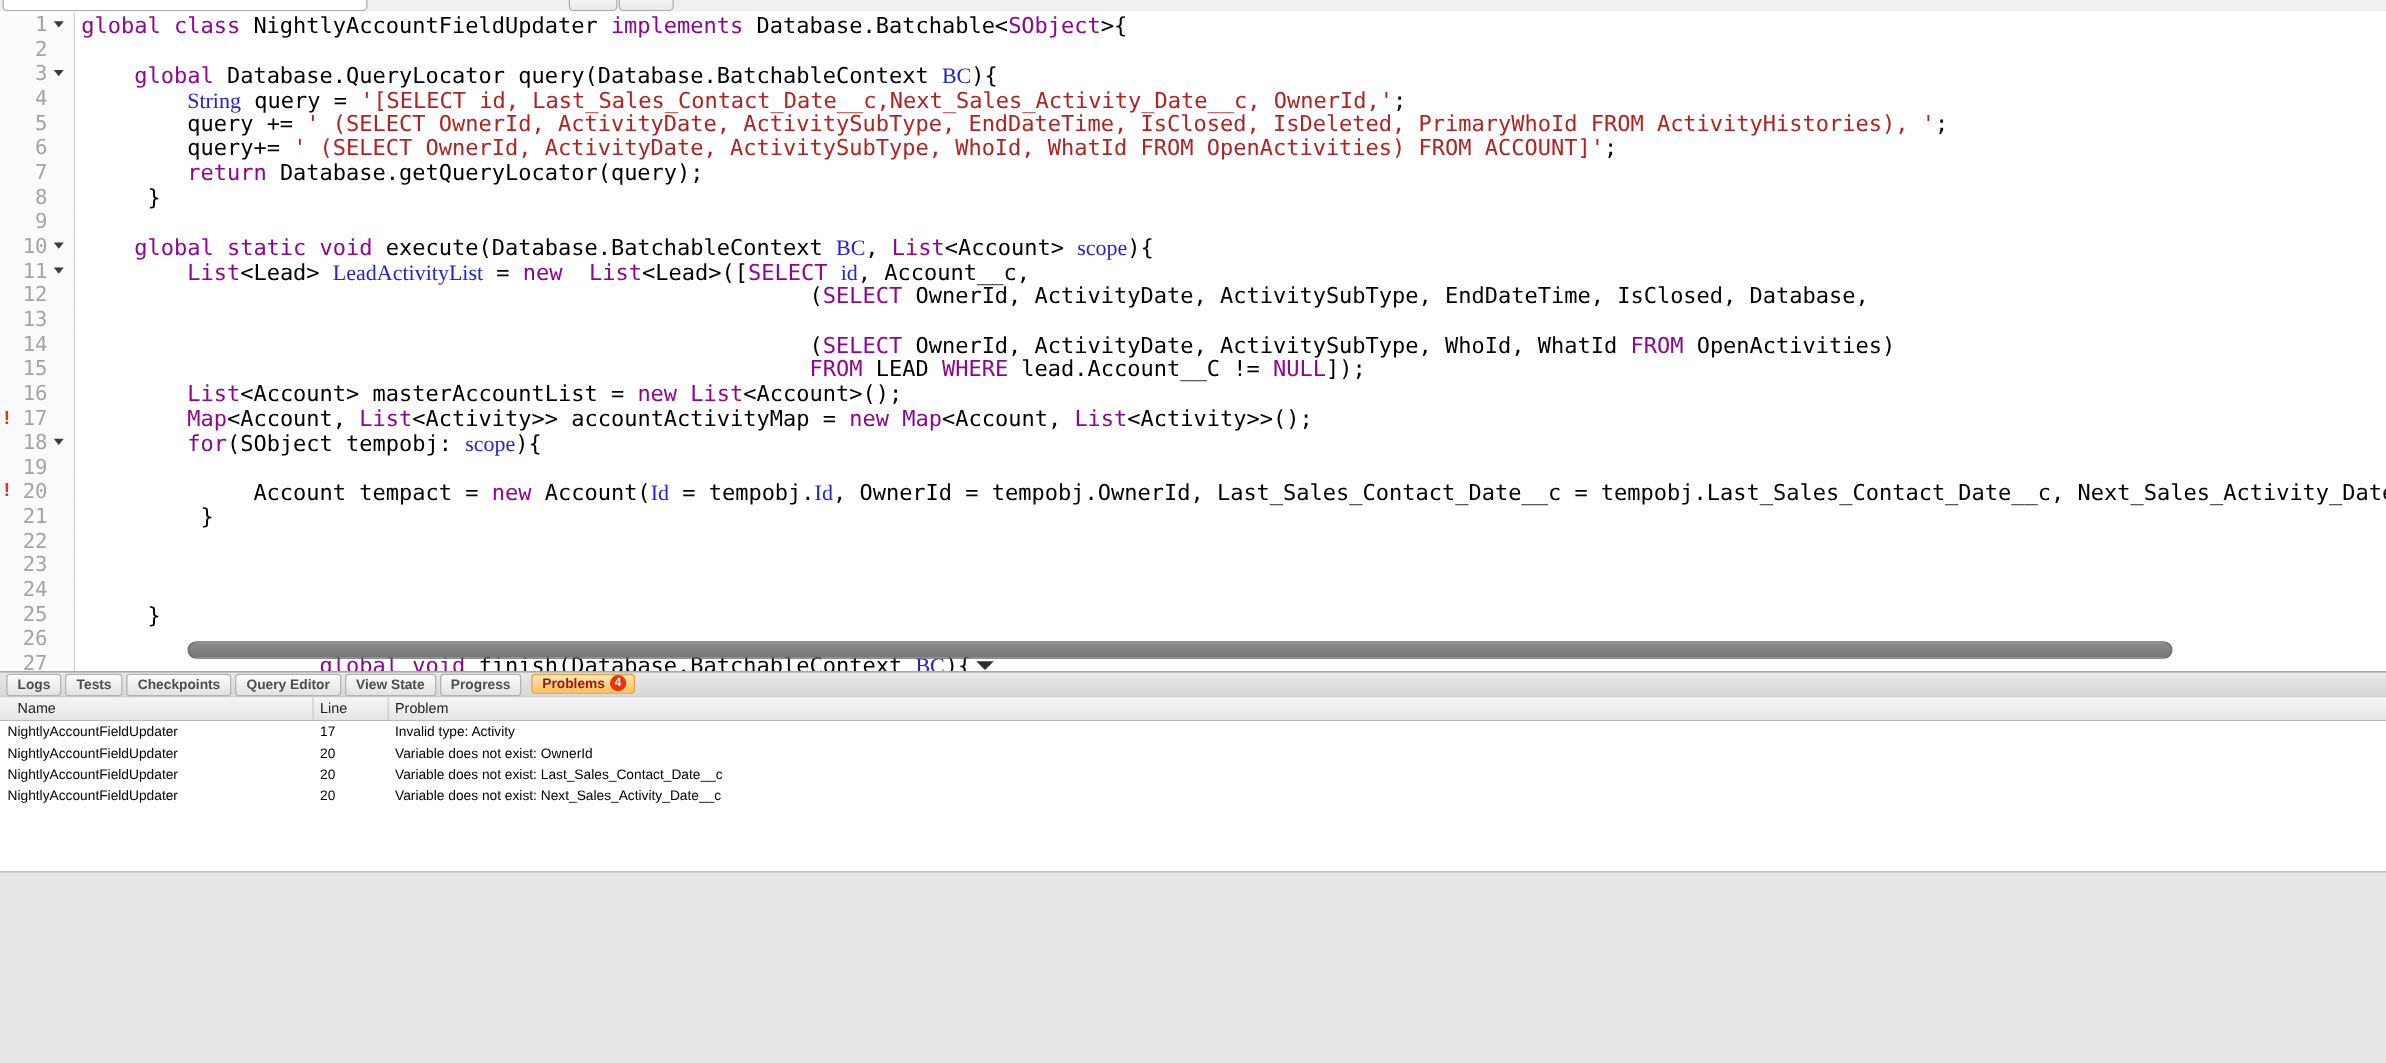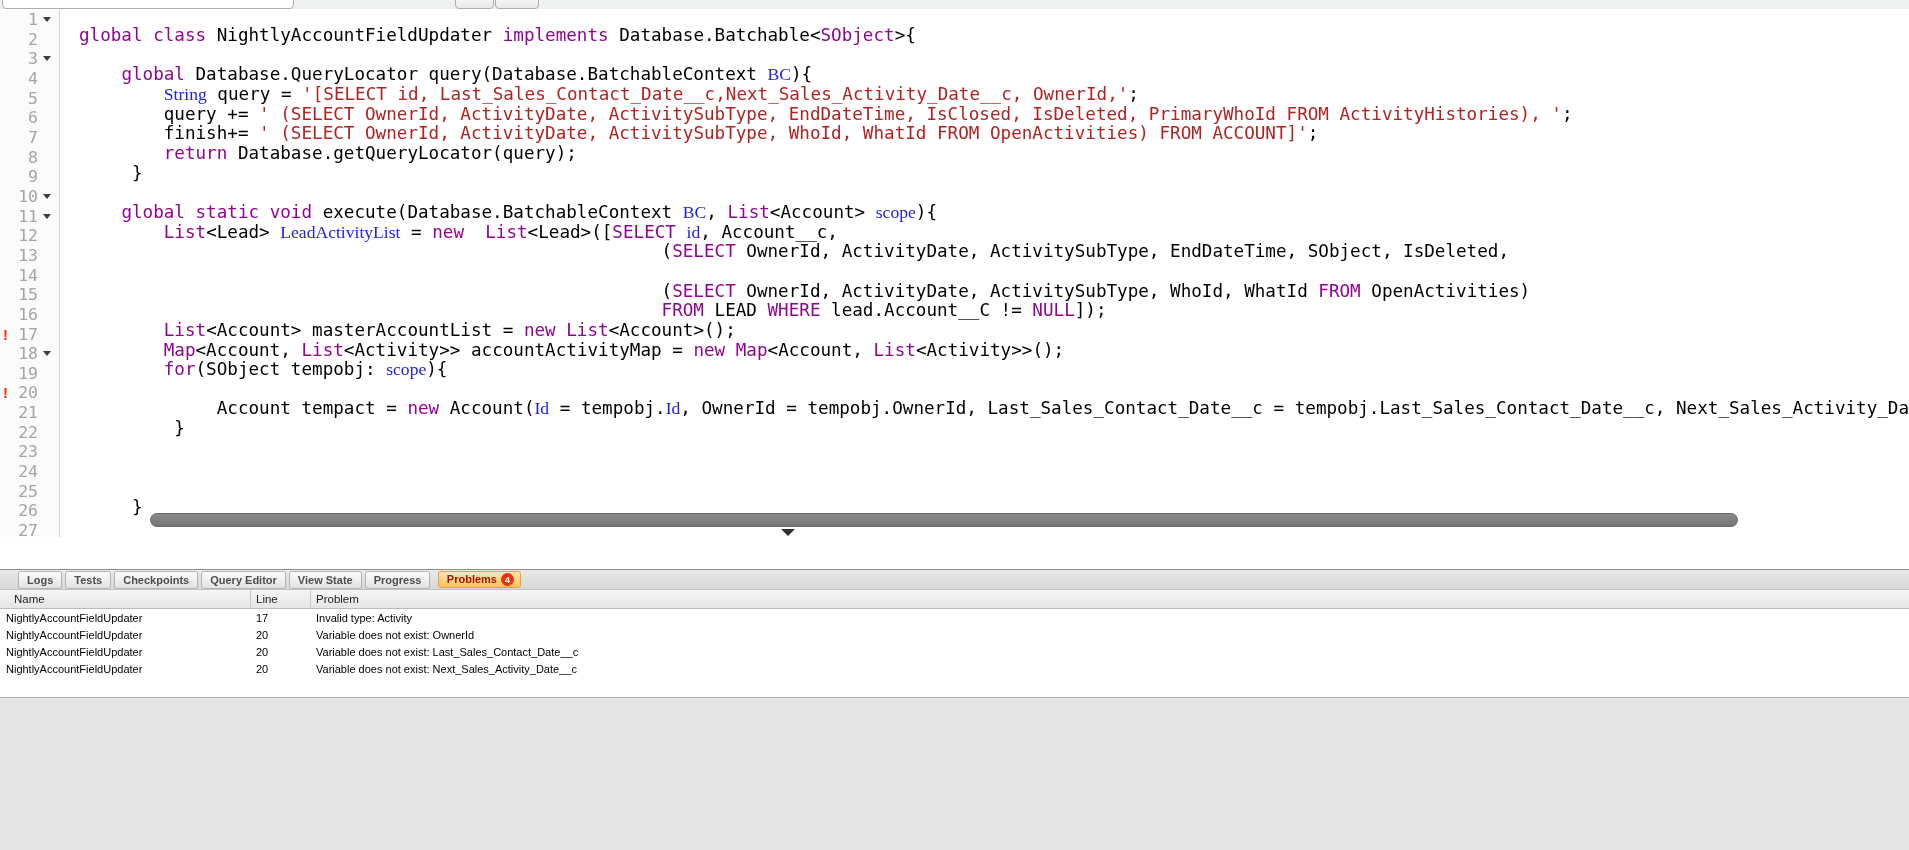--- a/index.html
+++ b/index.html
@@ -21,41 +21,41 @@
   .row{display:flex;height:19.66px;}
   .gutter-cell{position:relative;flex:0 0 60px;width:60px;background:#fbfbfb;
     border-right:1px solid #d2d2d2;box-sizing:border-box;}
   .lnum{display:block;width:38px;text-align:right;color:#a4a4a4;
     font:16.5px/19.66px "DejaVu Sans Mono",monospace;}
   .fold{position:absolute;left:43px;top:7px;width:0;height:0;
     border-left:4.5px solid transparent;border-right:4.5px solid transparent;
     border-top:5.5px solid #3c3c3c;}
   .errmark{position:absolute;left:3px;top:1px;color:var(--err);
     font:bold 15px/18px "Liberation Sans",sans-serif;}
-  pre.code-text{margin:16px;padding:0 0 0 3px;white-space:pre;
+  pre.code-text{margin:2px;padding:0 0 0 3px;white-space:pre;
     font:17.6px/19.66px "DejaVu Sans Mono",monospace;color:var(--pl);}
   .tok-kw{color:var(--kw);}
   .tok-id{color:var(--id);font-family:Liberation Serif, serif;}
   .tok-str{color:var(--str);}
   .tok-pl{color:var(--pl);}
 
   
   .hscroll{position:absolute;top:511px;left:0;width:1909px;height:16px;z-index:6;}
   .hthumb{position:absolute;left:150px;top:2px;width:1586px;height:12px;border-radius:7px;
     background:linear-gradient(#8b8b8b,#757575);border:1px solid #686868;}
   .collapse-arrow{position:absolute;top:529px;left:781px;width:0;height:0;z-index:7;
     border-left:7px solid transparent;border-right:7px solid transparent;
     border-top:7px solid #2e2e2e;}
 
   
   .bottom-panel{position:absolute;top:537px;left:0;width:1909px;height:160px;background:#fff;
     border-bottom:1px solid #b0b0b0;}
   .tab-bar{position:relative;height:19px;background:linear-gradient(#e9e9e9,#d7d7d7);
     border-top:1px solid #8e8e8e;border-bottom:1px solid #c2c2c2;box-sizing:content-box;
-    padding-left:15px;white-space:nowrap;margin-top:32px;}
+    padding-left:2px;white-space:nowrap;}
   .tab{display:inline-block;margin:1px 0 0 3px;padding:2px 8px 2px 8px;vertical-align:top;
     border:1px solid #b3b3b3;border-radius:3px;background:linear-gradient(#fcfcfc,#e2e2e2);
     font:bold 11px/12px "Liberation Sans",sans-serif;color:#4d4d4d;cursor:default;}
   .problems-tab{border:1px solid #ef9f2f;background:linear-gradient(#ffe7bf,#fbc257);
     color:#9c1500;padding:1px 6px 1px 8px;}
   .badge{display:inline-flex;align-items:center;justify-content:center;width:13px;height:13px;
     margin:-1px 0 0 4px;border-radius:50%;background:#e8340c;color:#fff;
     font:bold 9.5px/13px "Liberation Sans",sans-serif;vertical-align:middle;}
   .grid-header{position:relative;height:18px;background:linear-gradient(#f6f6f6,#e5e5e5);
     border-bottom:1px solid #bcbcbc;}
@@ -108,21 +108,21 @@
       <div class="row">
         <div class="gutter-cell">
           <span class="lnum">5</span>
         </div>
         <pre class="code-text">        <span class="tok-pl">query += </span><span class="tok-str">' (SELECT OwnerId, ActivityDate, ActivitySubType, EndDateTime, IsClosed, IsDeleted, PrimaryWhoId FROM ActivityHistories), '</span><span class="tok-pl">;</span></pre>
       </div>
       <div class="row">
         <div class="gutter-cell">
           <span class="lnum">6</span>
         </div>
-        <pre class="code-text">        <span class="tok-pl">finish+= </span><span class="tok-str">' (SELECT OwnerId, ActivityDate, ActivitySubType, WhoId, WhatId FROM OpenActivities) FROM ACCOUNT]'</span><span class="tok-pl">;</span></pre>
+        <pre class="code-text">        <span class="tok-pl">query+= </span><span class="tok-str">' (SELECT OwnerId, ActivityDate, ActivitySubType, WhoId, WhatId FROM OpenActivities) FROM ACCOUNT]'</span><span class="tok-pl">;</span></pre>
       </div>
       <div class="row">
         <div class="gutter-cell">
           <span class="lnum">7</span>
         </div>
         <pre class="code-text">        <span class="tok-kw">return</span><span class="tok-pl"> Database.getQueryLocator(query);</span></pre>
       </div>
       <div class="row">
         <div class="gutter-cell">
           <span class="lnum">8</span>
@@ -146,21 +146,21 @@
         <div class="gutter-cell">
           <span class="lnum">11</span>
           <span class="fold"></span>
         </div>
         <pre class="code-text">        <span class="tok-kw">List</span><span class="tok-pl">&lt;Lead&gt; </span><span class="tok-id">LeadActivityList</span><span class="tok-pl"> = </span><span class="tok-kw">new</span><span class="tok-pl">  </span><span class="tok-kw">List</span><span class="tok-pl">&lt;Lead&gt;([</span><span class="tok-kw">SELECT</span><span class="tok-pl"> </span><span class="tok-id">id</span><span class="tok-pl">, Account__c,</span></pre>
       </div>
       <div class="row">
         <div class="gutter-cell">
           <span class="lnum">12</span>
         </div>
-        <pre class="code-text">                                                       <span class="tok-pl">(</span><span class="tok-kw">SELECT</span><span class="tok-pl"> OwnerId, ActivityDate, ActivitySubType, EndDateTime, SObject, IsDeleted,</span></pre>
+        <pre class="code-text">                                                       <span class="tok-pl">(</span><span class="tok-kw">SELECT</span><span class="tok-pl"> OwnerId, ActivityDate, ActivitySubType, EndDateTime, IsClosed, Database,</span></pre>
       </div>
       <div class="row">
         <div class="gutter-cell">
           <span class="lnum">13</span>
         </div>
       </div>
       <div class="row">
         <div class="gutter-cell">
           <span class="lnum">14</span>
         </div>

